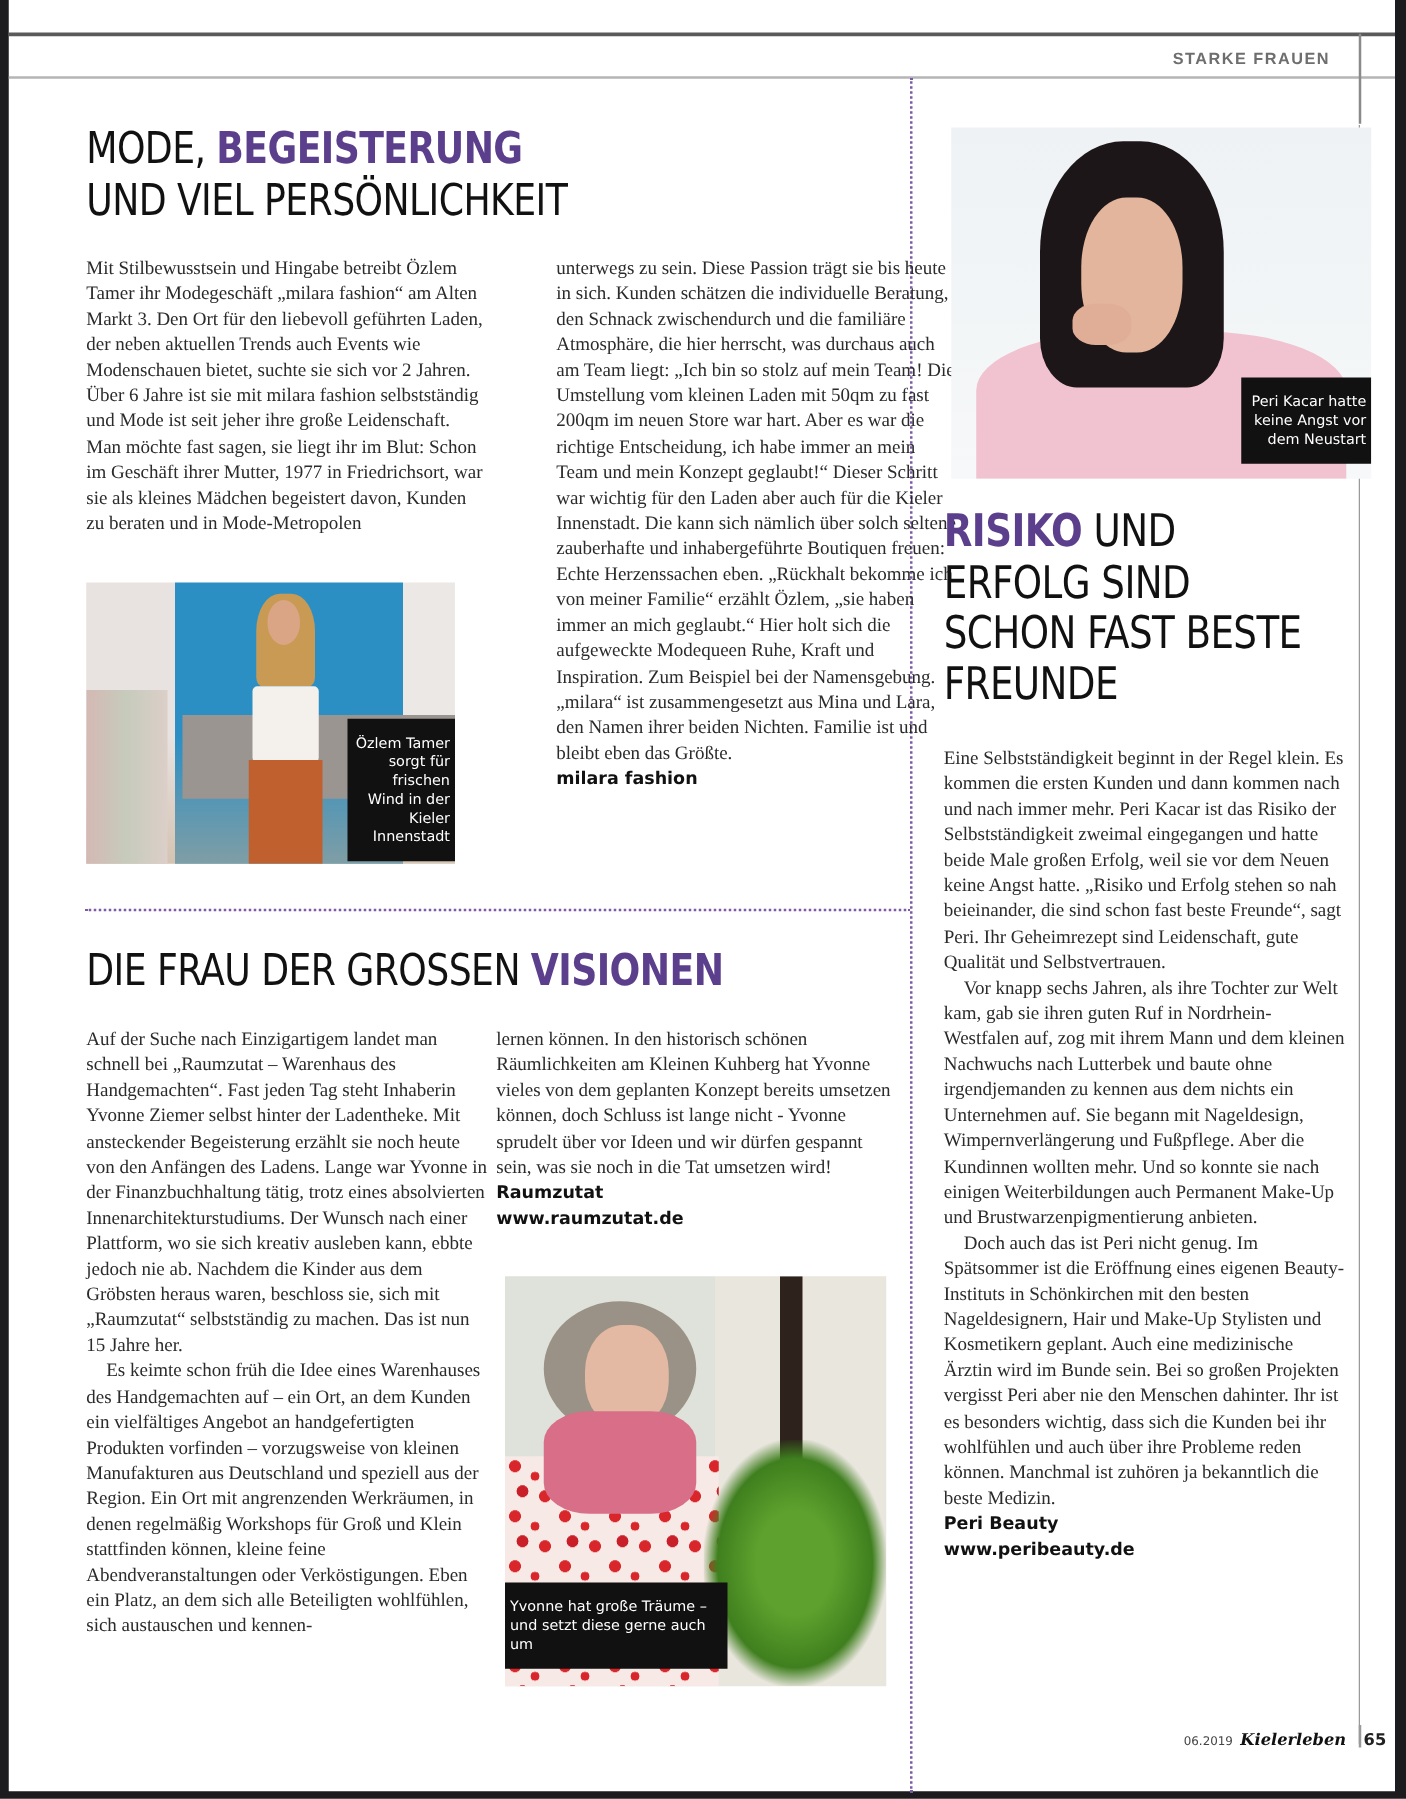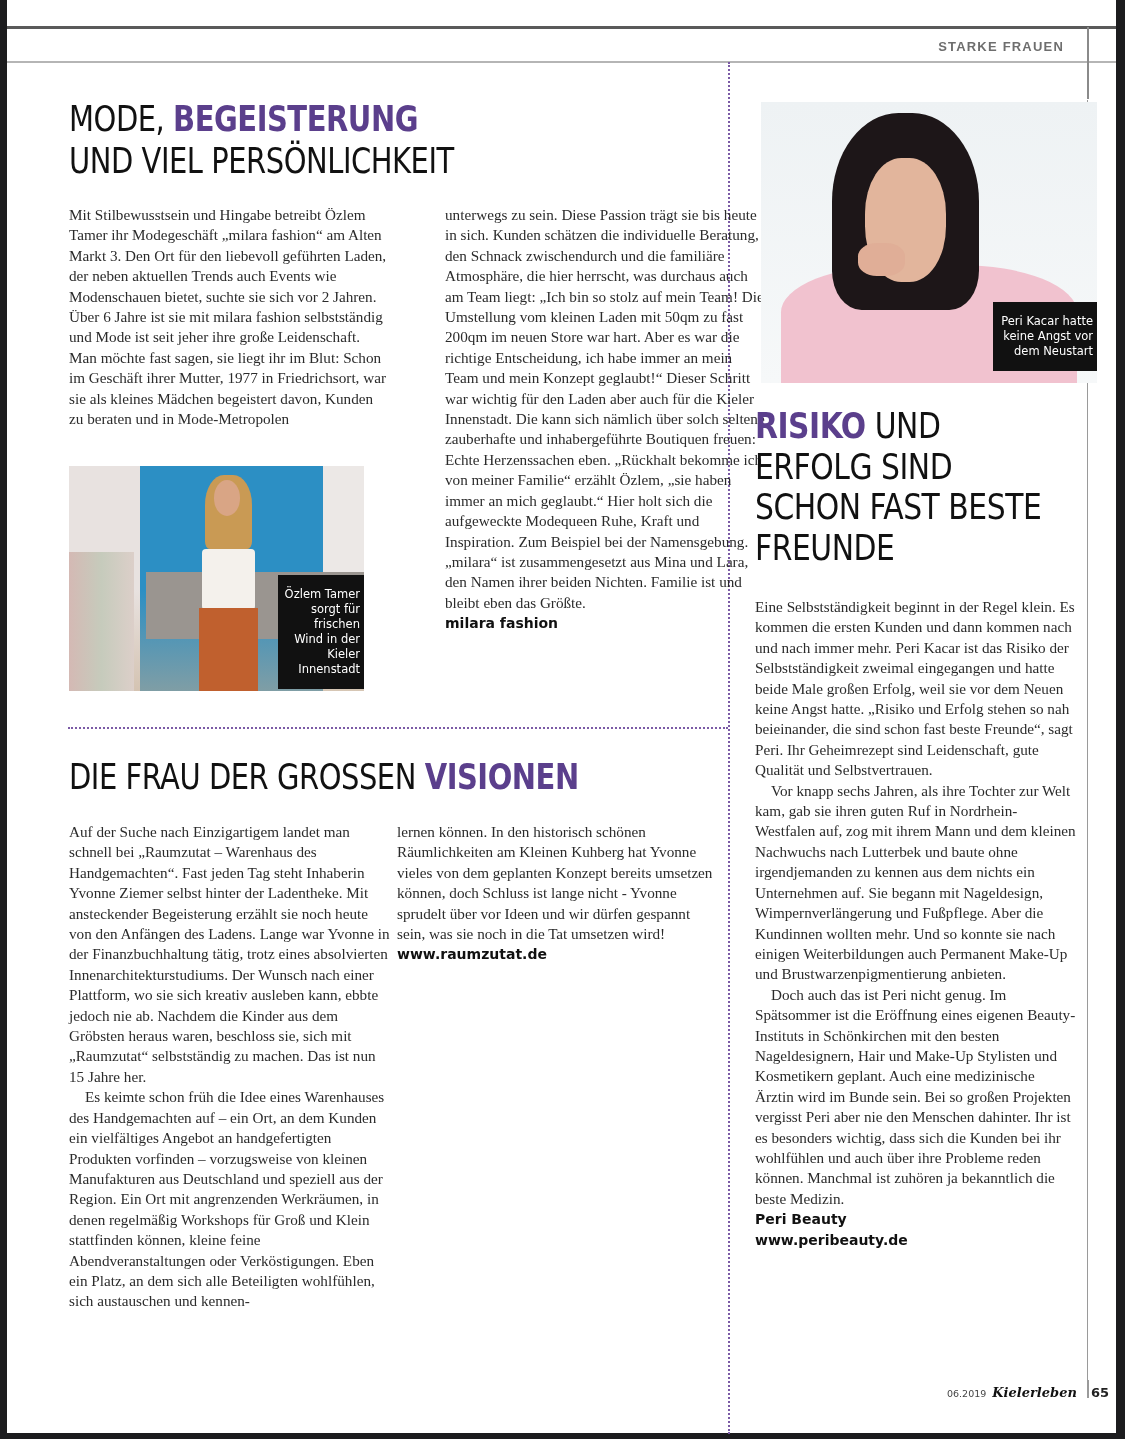--- a/index.html
+++ b/index.html
@@ -148,23 +148,33 @@
     <span>DIE FRAU DER GROSSEN </span><span class="accent">VISIONEN</span>
   </div>
 
   <div class="col col3">
     <p>Auf der Suche nach Einzigartigem landet man schnell bei „Raumzutat – Warenhaus des Handgemachten“. Fast jeden Tag steht Inhaberin Yvonne Ziemer selbst hinter der Ladentheke. Mit ansteckender Begeisterung erzählt sie noch heute von den Anfängen des Ladens. Lange war Yvonne in der Finanzbuchhaltung tätig, trotz eines absolvierten Innenarchitekturstudiums. Der Wunsch nach einer Plattform, wo sie sich kreativ ausleben kann, ebbte jedoch nie ab. Nachdem die Kinder aus dem Gröbsten heraus waren, beschloss sie, sich mit „Raumzutat“ selbstständig zu machen. Das ist nun 15 Jahre her.</p>
     <p class="indent">Es keimte schon früh die Idee eines Warenhauses des Handgemachten auf – ein Ort, an dem Kunden ein vielfältiges Angebot an handgefertigten Produkten vorfinden – vorzugsweise von kleinen Manufakturen aus Deutschland und speziell aus der Region. Ein Ort mit angrenzenden Werkräumen, in denen regelmäßig Workshops für Groß und Klein stattfinden können, kleine feine Abendveranstaltungen oder Verköstigungen. Eben ein Platz, an dem sich alle Beteiligten wohlfühlen, sich austauschen und kennen-</p>
   </div>
 
   <div class="col col4">
     <p>lernen können. In den historisch schönen Räumlichkeiten am Kleinen Kuhberg hat Yvonne vieles von dem geplanten Konzept bereits umsetzen können, doch Schluss ist lange nicht - Yvonne sprudelt über vor Ideen und wir dürfen gespannt sein, was sie noch in die Tat umsetzen wird!</p>
+    <div class="credit">Raumzutat</div>
     <div class="credit">www.raumzutat.de</div>
   </div>
 
+  <div class="photo photo-yvonne">
+    <div class="stand"></div>
+    <div class="hair"></div>
+    <div class="face"></div>
+    <div class="jacket"></div>
+    <div class="scarf"></div>
+    <div class="plant"></div>
+    <div class="caption" style="width:170px;">Yvonne hat große Träume – und setzt diese gerne auch um</div>
+  </div>
 
   <div class="photo photo-peri">
     <div class="sweater"></div>
     <div class="hair"></div>
     <div class="face"></div>
     <div class="hand"></div>
     <div class="caption" style="width:96px;">Peri Kacar hatte keine Angst vor dem Neustart</div>
   </div>
 
   <div class="headline h3" style="width:330px;">

